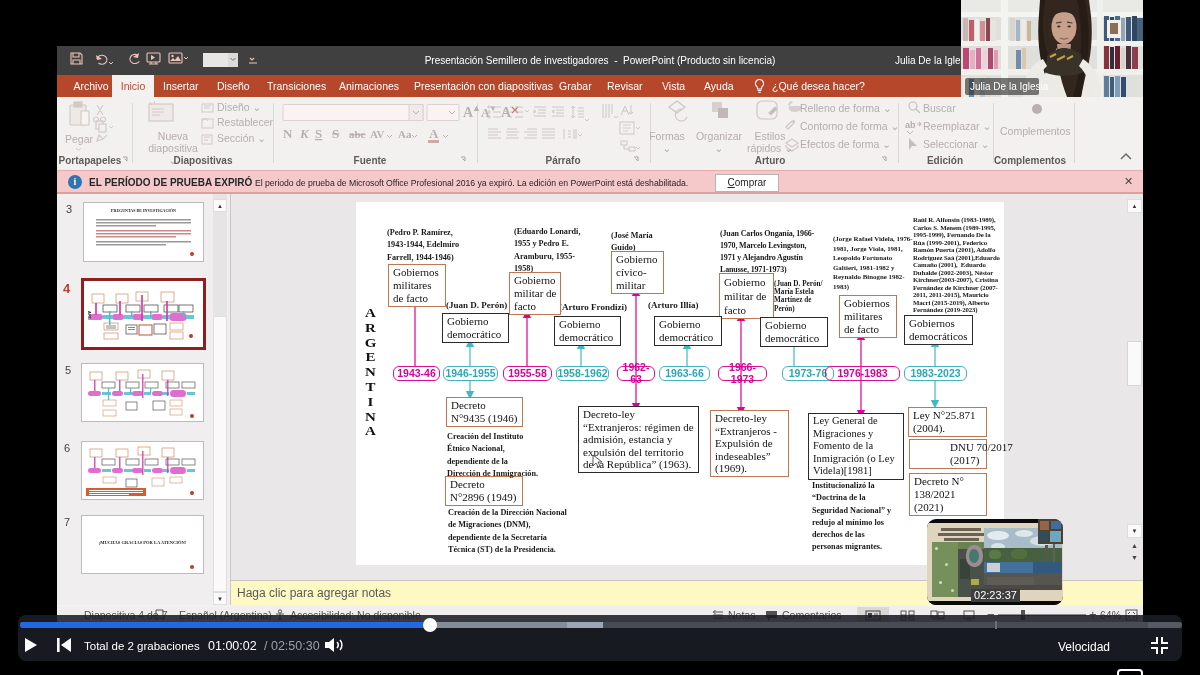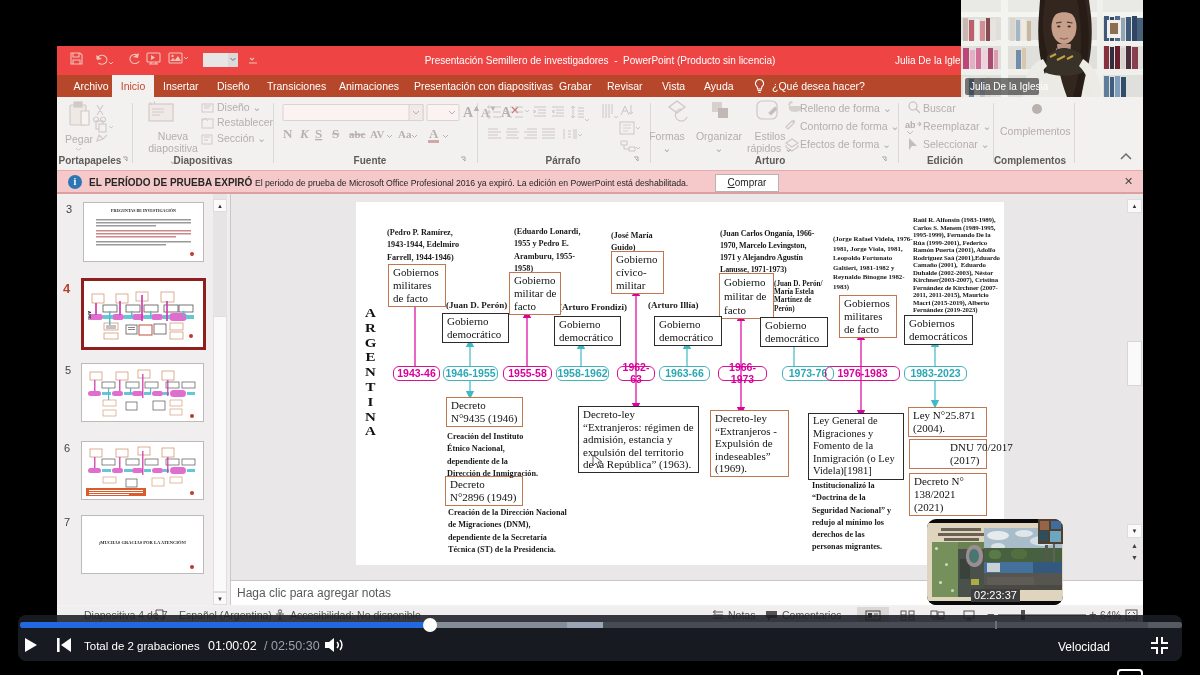--- a/index.html
+++ b/index.html
@@ -1,32 +1,32 @@
 <!DOCTYPE html>
 <html><head><meta charset="utf-8">
 <style>
   html,body{margin:0;padding:0;background:#000;}
   #stage{position:relative;width:1200px;height:675px;background:#000;overflow:hidden;
          font-family:"Liberation Sans",sans-serif;}
   .abs{position:absolute;}
   
   #ppt{left:57px;top:46px;width:1086px;height:575px;background:#F3F1F0;}
-  #titlebar{left:0;top:0;width:1086px;height:29px;background:#ef4444;color:#fff;}
+  #titlebar{left:0;top:0;width:1086px;height:29px;background:#404040;color:#fff;}
   #menubar{left:0;top:29px;width:1086px;height:22px;background:#B7472A;color:#fff;font-size:10.5px;}
   .tab{position:absolute;top:0;height:22px;line-height:22px;color:#fff;}
   #ribbon{left:0;top:51px;width:1086px;height:73px;background:#F3F1F0;}
   .rdiv{position:absolute;top:6px;width:1px;height:60px;background:#DCD8D6;}
   .glabel{position:absolute;top:58px;font-size:10px;color:#5f5b59;width:120px;text-align:center;}
   .rtext{position:absolute;font-size:10.5px;color:#B5AEAB;}
   #pinkbar{left:0;top:124px;width:1086px;height:24px;background:#F5C9CA;border-top:1px solid #E8ABAC;box-sizing:border-box;}
   #work{left:0;top:148px;width:1086px;height:411px;background:#E9E7E8;}
   #panel{left:0;top:0;width:174px;height:411px;background:#F0EEEE;}
   .thumbw{position:absolute;background:#fff;border:1px solid #BDBABA;}
   .tnum{position:absolute;font-size:11px;color:#444;}
-  #notes{left:174px;top:386px;width:912px;height:25px;background:#ffffff;border-top:1px solid #C9C7C5;box-sizing:border-box;}
+  #notes{left:174px;top:386px;width:912px;height:25px;background:#fef9c3;border-top:1px solid #C9C7C5;box-sizing:border-box;}
   #statusbar{left:0;top:561px;width:1086px;height:16px;background:#F0EEEE;color:#565250;font-size:10.5px;}
   
   #slide{left:299px;top:8px;width:648px;height:363px;background:#fff;font-family:"Liberation Serif",serif;}
   .ann{position:absolute;font-weight:bold;color:#191919;font-size:8.2px;line-height:12.3px;white-space:nowrap;}
   .bx{position:absolute;background:#fff;color:#111;line-height:13px;font-size:11px;padding:1px 4px;box-sizing:border-box;white-space:nowrap;}
   .bn{border:1.5px solid #C0764F;}
   .bk{border:1.5px solid #2B2B2B;}
   .chip{position:absolute;height:13px;border-radius:6px;font-weight:bold;
         font-family:"Liberation Sans",sans-serif;font-size:10.5px;text-align:center;line-height:13px;}
   .cp{border:1.5px solid #D8118F;color:#D8009B;}

